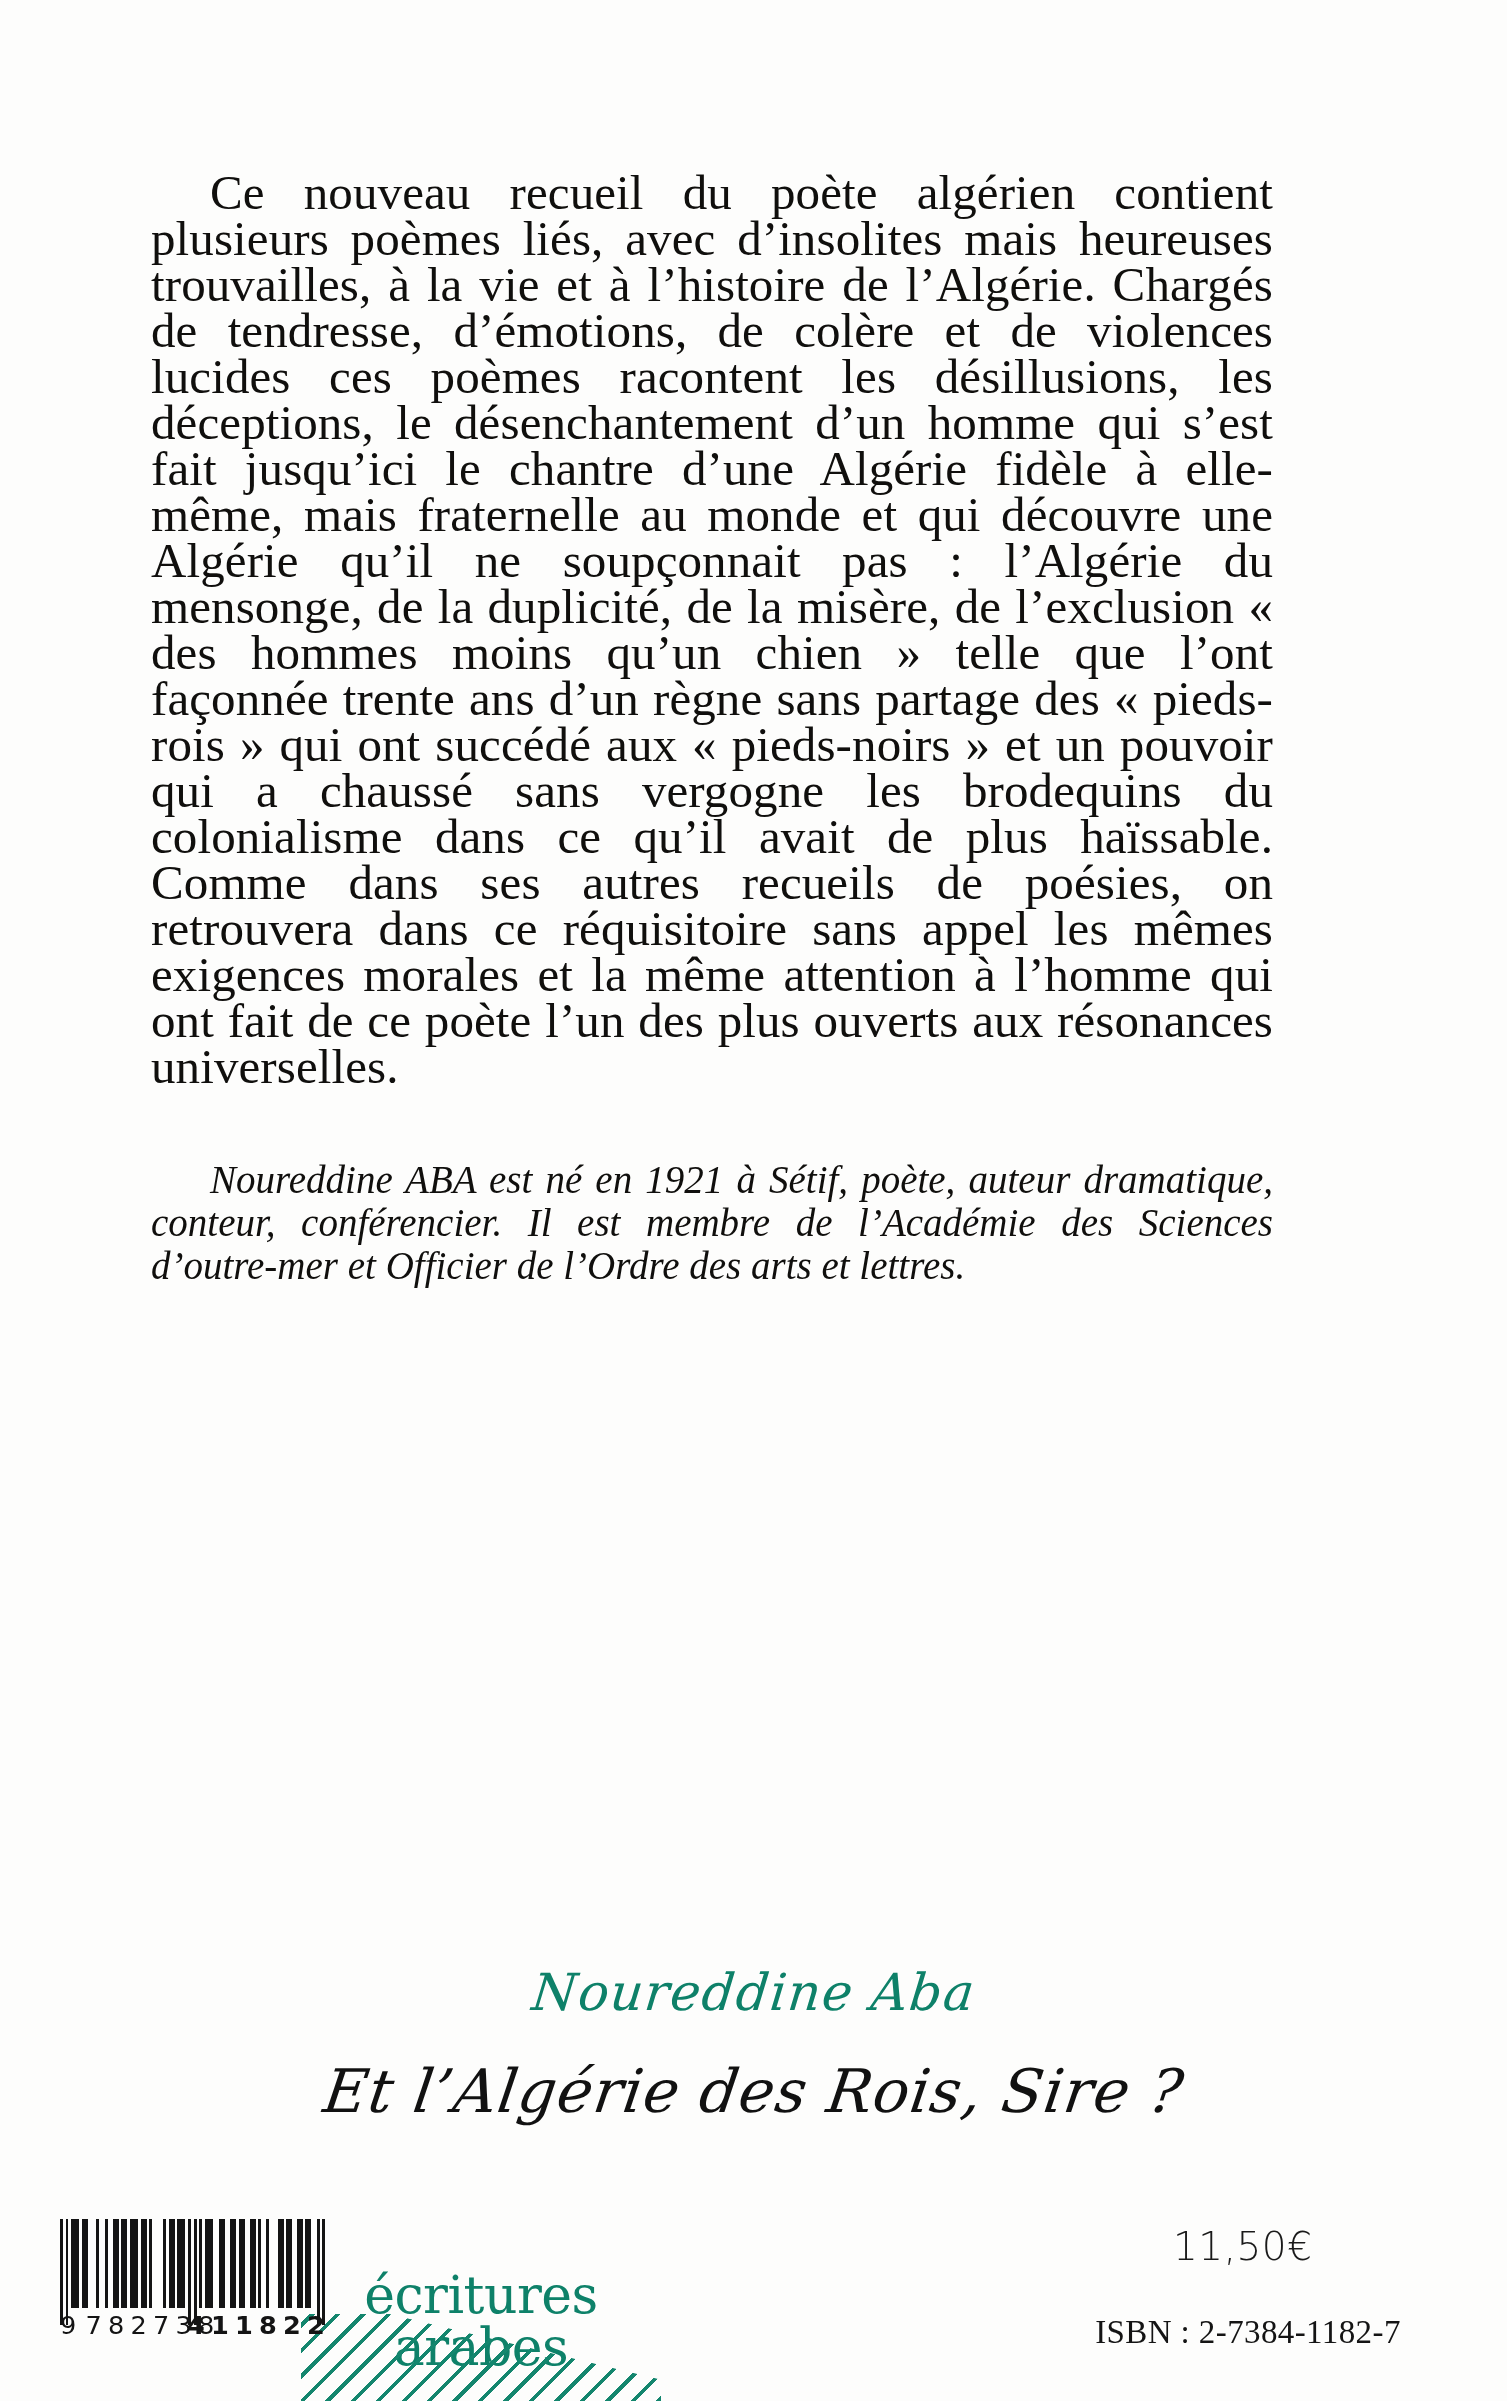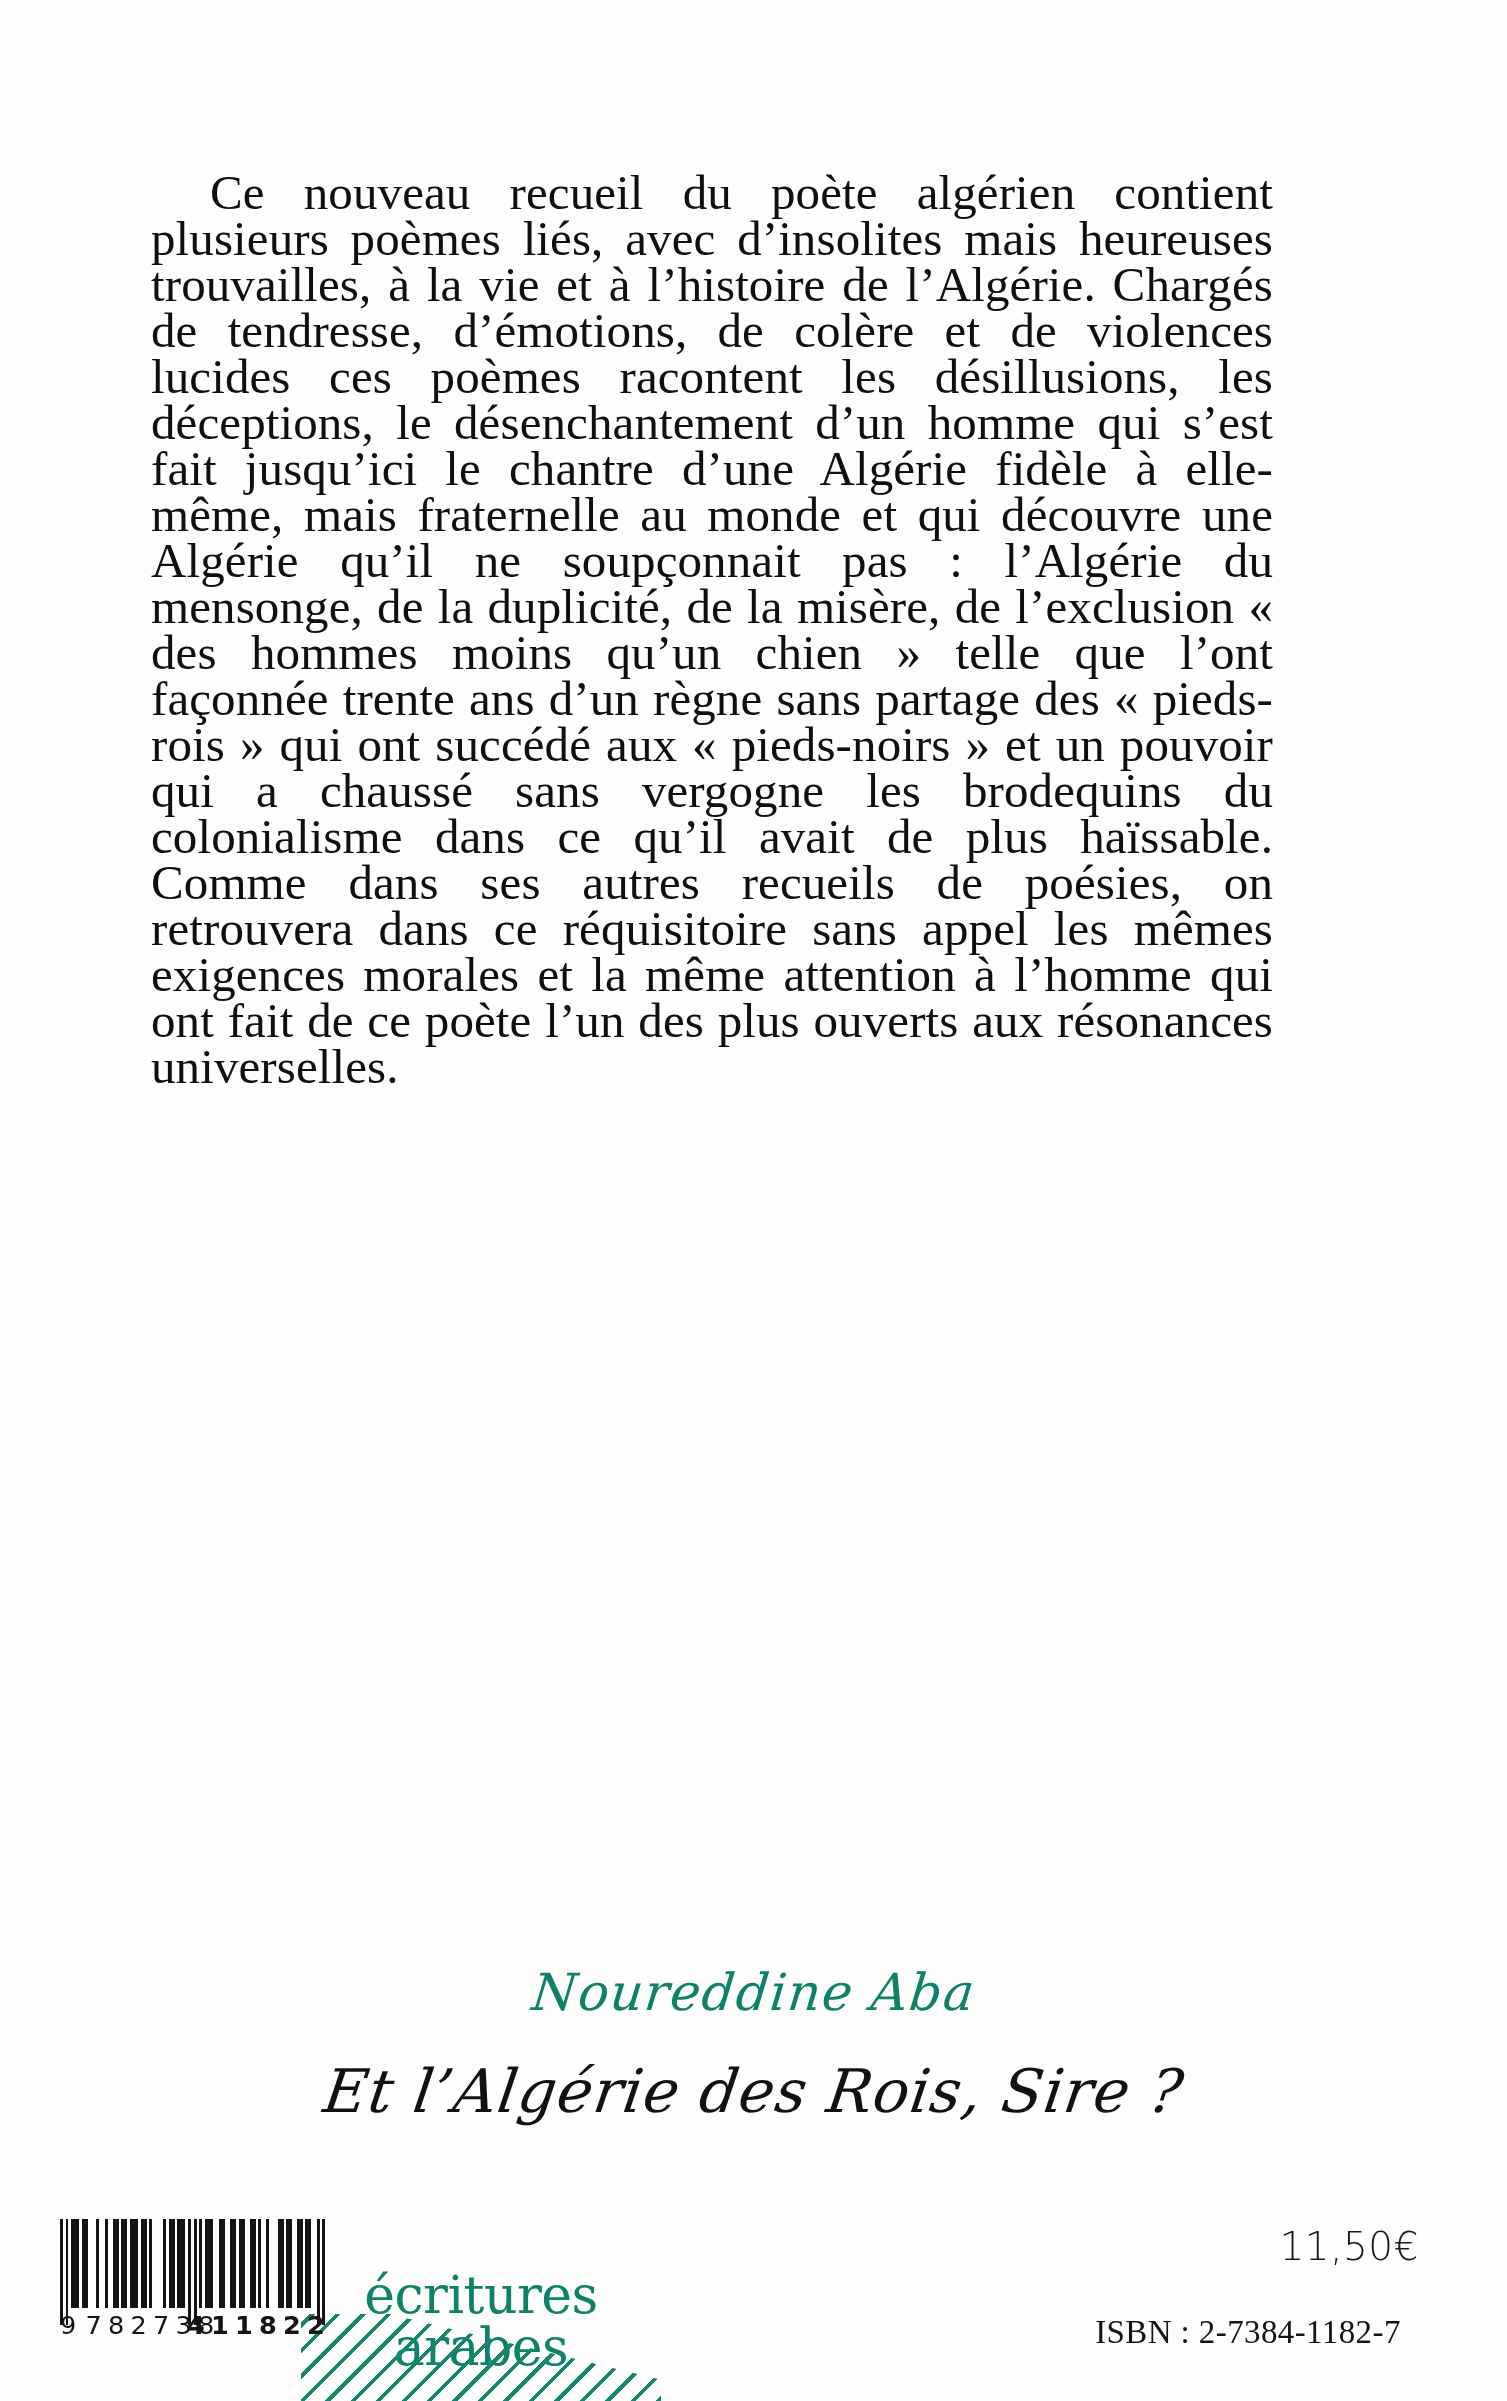--- a/index.html
+++ b/index.html
@@ -157,21 +157,21 @@
   .barcode-digits .d-lead { position: absolute; left: 0px; top: 0; }
   .barcode-digits .d-left { position: absolute; left: 25.6px; top: 0; letter-spacing: 6.2px; }
   .barcode-digits .d-right { position: absolute; left: 127px; top: 0; letter-spacing: 6.2px; font-weight: bold; }
 
   
   .price {
     position: absolute;
     left: 1173px;
     top: 2224px;
     width: 246px;
-    text-align: right;
+    text-align: left;
     font-family: "DejaVu Sans", sans-serif;
     font-weight: 300;
     font-size: 39px;
     color: #1a1a1a;
     letter-spacing: 0.5px;
   }
   .isbn {
     position: absolute;
     left: 1068px;
     top: 2314px;
@@ -183,20 +183,21 @@
     letter-spacing: 0.4px;
   }
 </style>
 </head>
 <body>
 
 <div class="page">
 
   <p class="blurb">Ce nouveau recueil du poète algérien contient plusieurs poèmes liés, avec d’insolites mais heureuses trouvailles, à la vie et à l’histoire de l’Algérie. Chargés de tendresse, d’émotions, de colère et de violences lucides ces poèmes racontent les désillusions, les déceptions, le désenchantement d’un homme qui s’est fait jusqu’ici le chantre d’une Algérie fidèle à elle-même, mais fraternelle au monde et qui découvre une Algérie qu’il ne soupçonnait pas : l’Algérie du mensonge, de la duplicité, de la misère, de l’exclusion « des hommes moins qu’un chien » telle que l’ont façonnée trente ans d’un règne sans partage des « pieds-rois » qui ont succédé aux « pieds-noirs » et un pouvoir qui a chaussé sans vergogne les brodequins du colonialisme dans ce qu’il avait de plus haïssable. Comme dans ses autres recueils de poésies, on retrouvera dans ce réquisitoire sans appel les mêmes exigences morales et la même attention à l’homme qui ont fait de ce poète l’un des plus ouverts aux résonances universelles.</p>
 
+  <p class="bio">Noureddine ABA est né en 1921 à Sétif, poète, auteur dramatique, conteur, conférencier. Il est membre de l’Académie des Sciences d’outre-mer et Officier de l’Ordre des arts et lettres.</p>
 
   <div class="brand-author">Noureddine Aba</div>
 
   <div class="brand-title">Et l’Algérie des Rois, Sire ?</div>
 
   <div class="publisher-logo">
     <div class="publisher-name">écritures arabes</div>
     <div class="publisher-hatch"></div>
   </div>
 

